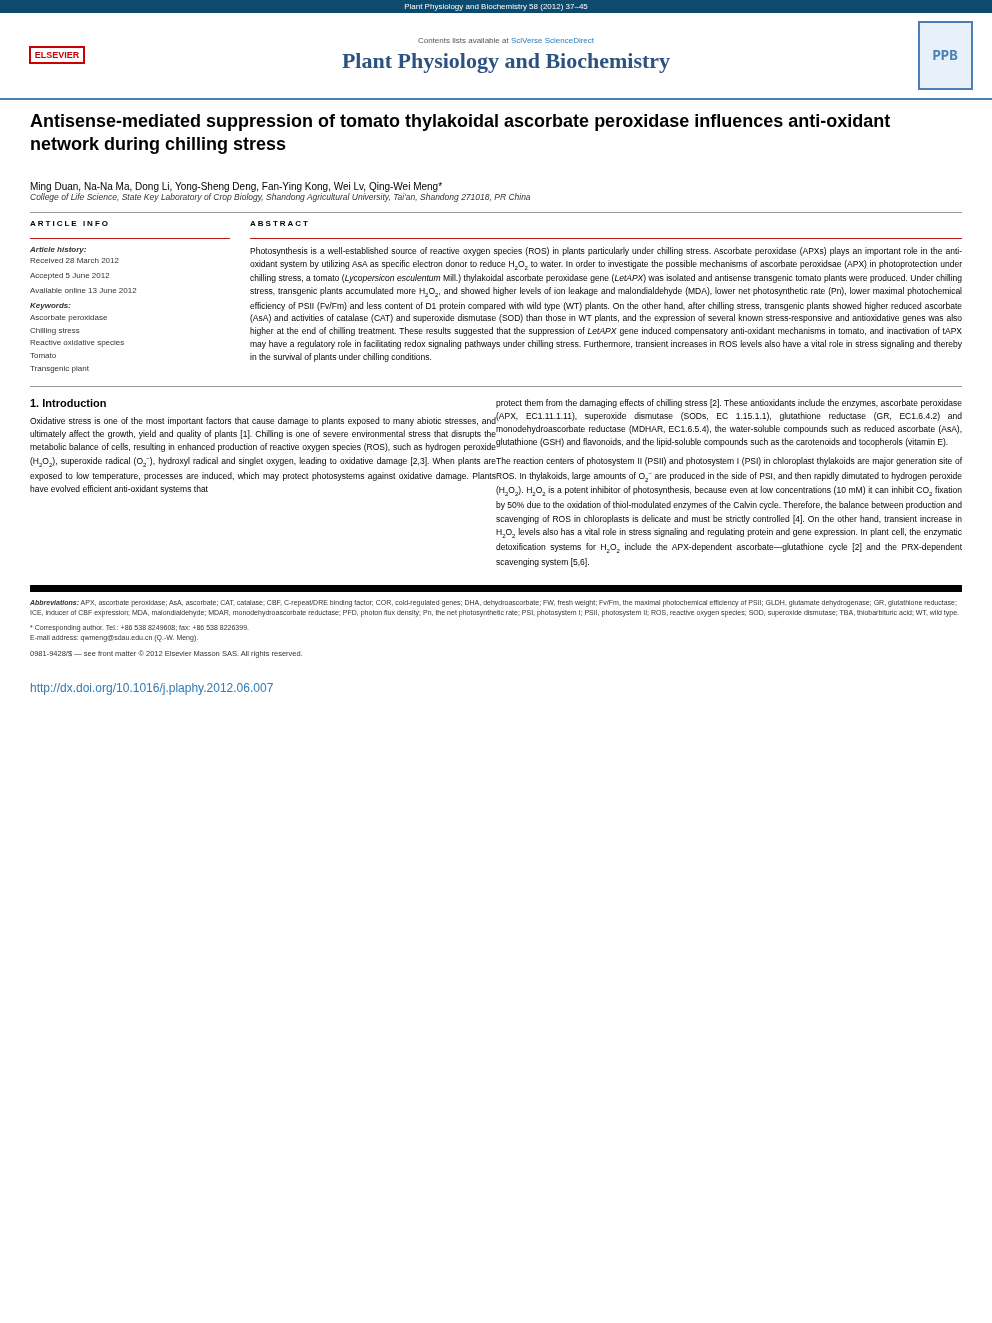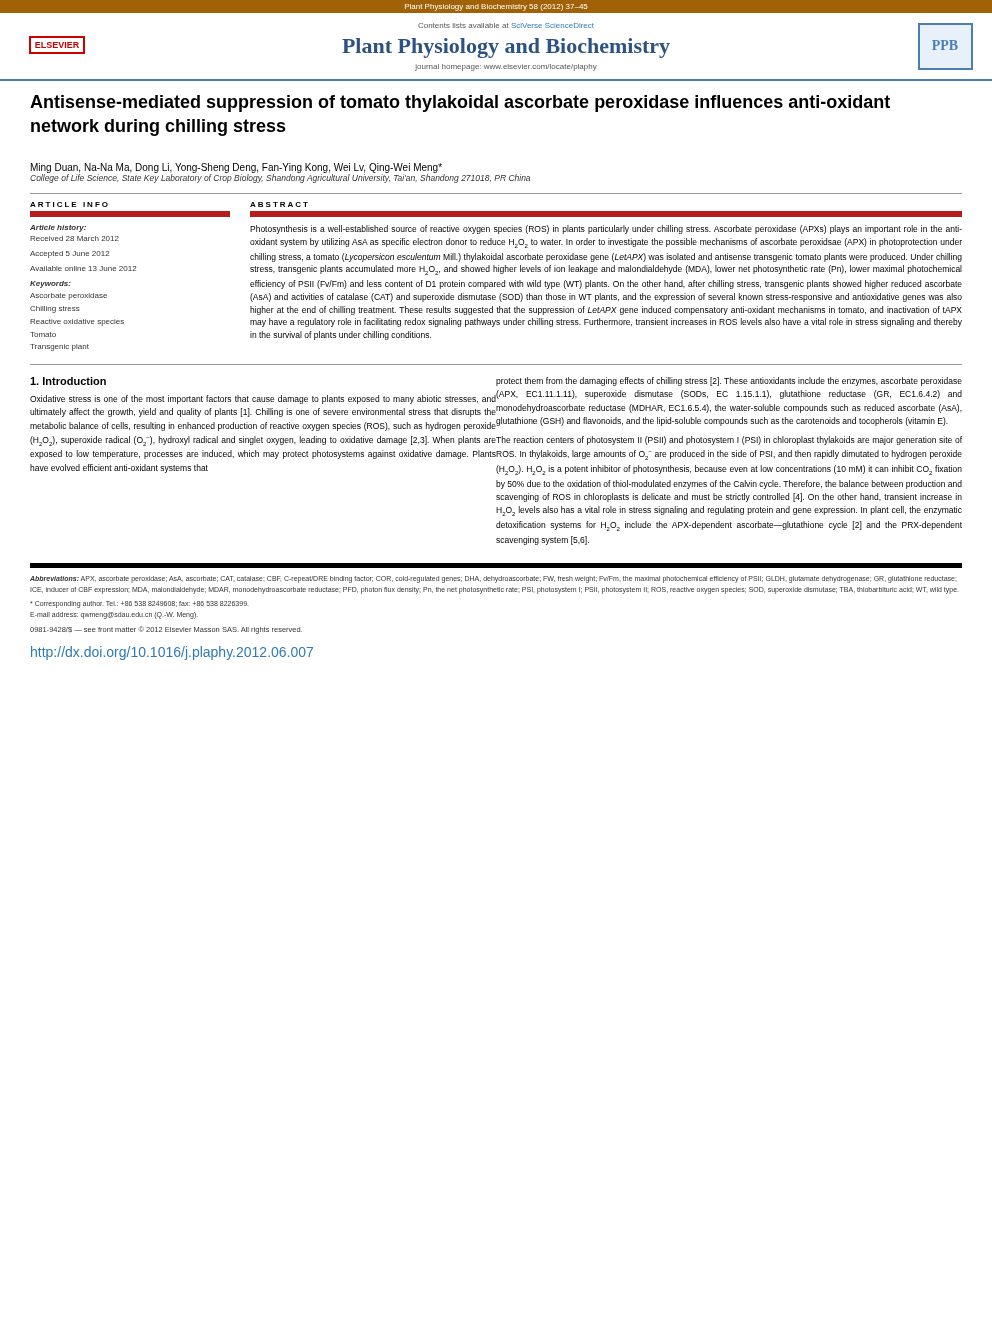--- a/index.html
+++ b/index.html
@@ -7,21 +7,21 @@
       font-family: "Times New Roman", Times, serif;
       font-size: 10px;
       background: #fff;
       color: #000;
       width: 992px;
       min-height: 1323px;
     }
 
     
     .top-bar {
-      background: #a16207;
+      background: #0c4a6e;
       color: #fff;
       text-align: center;
       font-size: 8px;
       padding: 2px 0;
       font-family: Arial, sans-serif;
     }
 
     
     .journal-header {
       display: flex;
@@ -73,29 +73,29 @@
       margin-top: 3px;
     }
     .header-logo-right {
       width: 70px;
       display: flex;
       align-items: center;
       justify-content: center;
     }
     .ppb-logo {
       width: 55px;
-      height: 47px;
+      height: 69px;
       border: 2px solid #4a7fb5;
       display: flex;
       align-items: center;
       justify-content: center;
       font-size: 14px;
       font-weight: bold;
       color: #4a7fb5;
-      font-family: Liberation Serif, serif;
+      font-family: Liberation Mono, monospace;
       background: #e8f0fa;
     }
 
     
     .main-content {
       padding: 10px 30px;
     }
 
     .article-type {
       font-size: 10px;
@@ -149,22 +149,22 @@
     .col-right {
       flex: 1;
     }
 
     .section-heading {
       font-size: 8px;
       font-weight: bold;
       letter-spacing: 2px;
       text-transform: uppercase;
       color: #000;
-      border-bottom: 6px solid #b91c1c;
-      padding-bottom: 2px;
+      border-bottom: 1px solid #b91c1c;
+      padding-bottom: 10px;
       margin-bottom: 6px;
       font-family: Arial, sans-serif;
     }
 
     .info-label {
       font-size: 8px;
       font-style: italic;
       font-weight: bold;
       color: #333;
       margin-bottom: 2px;
@@ -223,34 +223,34 @@
     .body-text {
       font-size: 8.5px;
       line-height: 1.55;
       color: #000;
       text-align: justify;
       font-family: Arial, sans-serif;
       margin-bottom: 6px;
     }
 
     .footnote-section {
-      border-top: 5px solid #000000;
+      border-top: 7px solid #000000;
       margin-top: 10px;
       padding-top: 6px;
       font-size: 7px;
       line-height: 1.5;
       color: #333;
       font-family: Arial, sans-serif;
     }
 
     .doi-line {
-      font-size: 14px;
+      font-size: 12px;
       color: #2e7ab5;
       font-family: Arial, sans-serif;
-      margin-top: 6px;
+      margin-top: 20px;
     }
 
     sup { font-size: 6px; }
     sub { font-size: 6px; }
 
     .italic { font-style: italic; }
     .bold { font-weight: bold; }
 
     .issn-line {
       font-size: 7.5px;
@@ -270,21 +270,20 @@
     <div class="elsevier-logo">
       <span>ELSEVIER</span>
     </div>
   </div>
   <div class="header-center">
     <div class="sciverse-line">
       <span>Contents lists available at</span>
       <span class="sciverse-link">SciVerse ScienceDirect</span>
     </div>
     <div class="journal-title">Plant Physiology and Biochemistry</div>
-    <div class="journal-homepage">journal homepage: www.elsevier.com/locate/plaphy</div>
   </div>
   <div class="header-logo-right">
     <div class="ppb-logo">PPB</div>
   </div>
 </div>
 
 <div class="main-content">
 
   <div class="article-title">Antisense-mediated suppression of tomato thylakoidal ascorbate peroxidase influences anti-oxidant network during chilling stress</div>
   <div class="authors">Ming Duan, Na-Na Ma, Dong Li, Yong-Sheng Deng, Fan-Ying Kong, Wei Lv, Qing-Wei Meng*</div>

